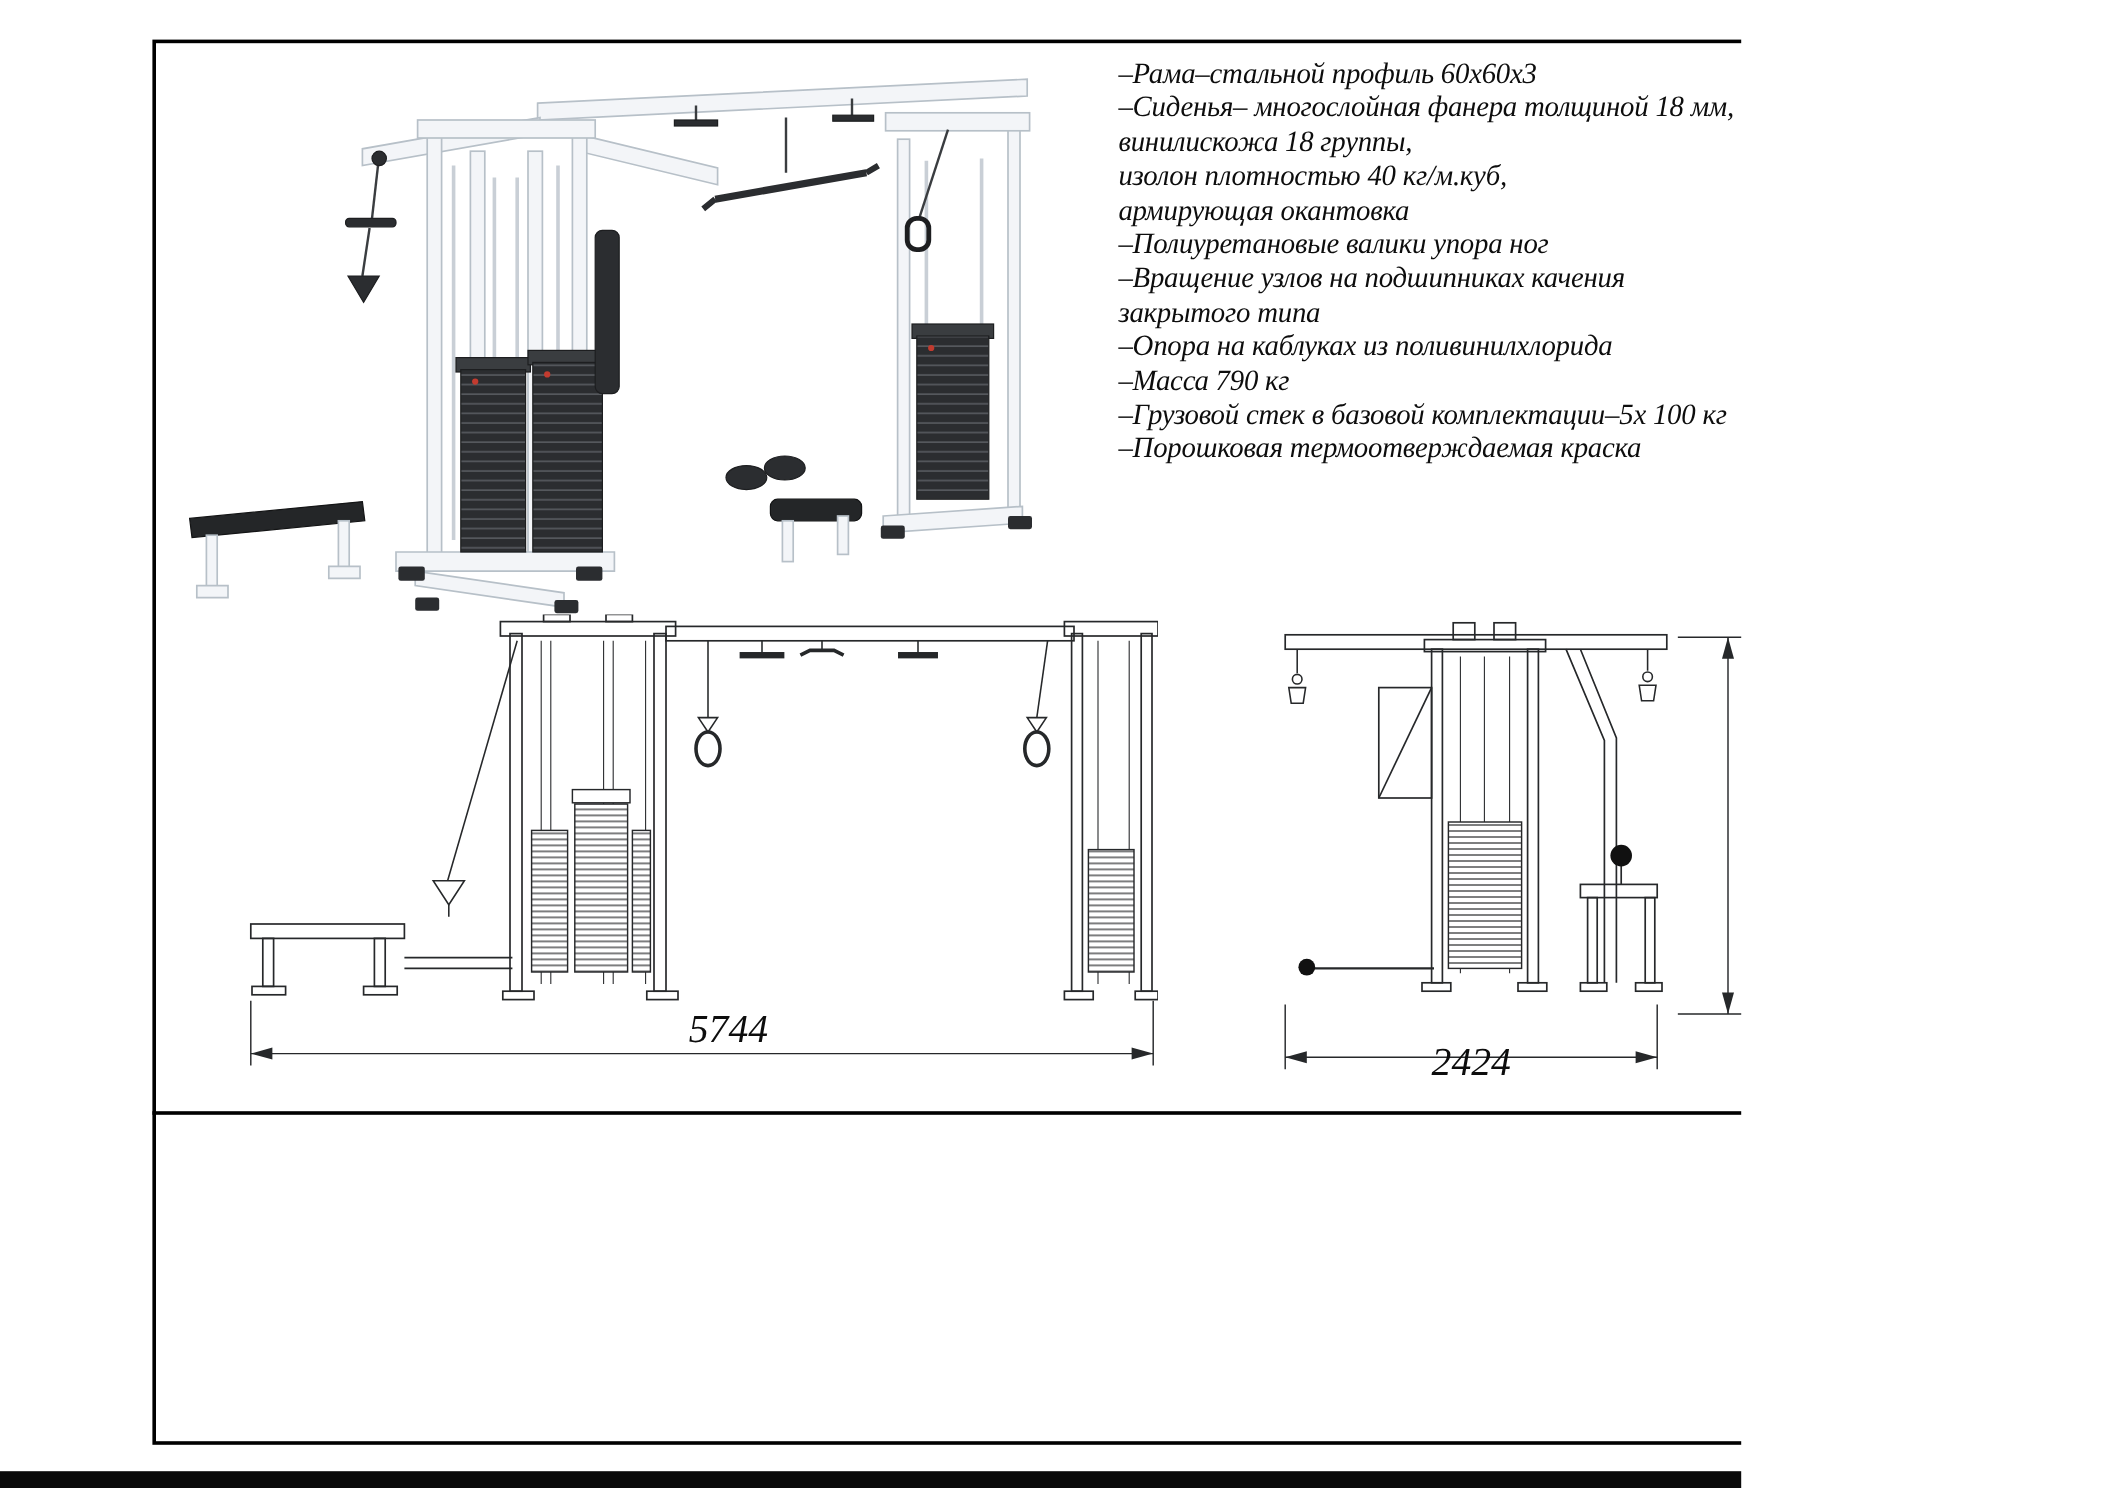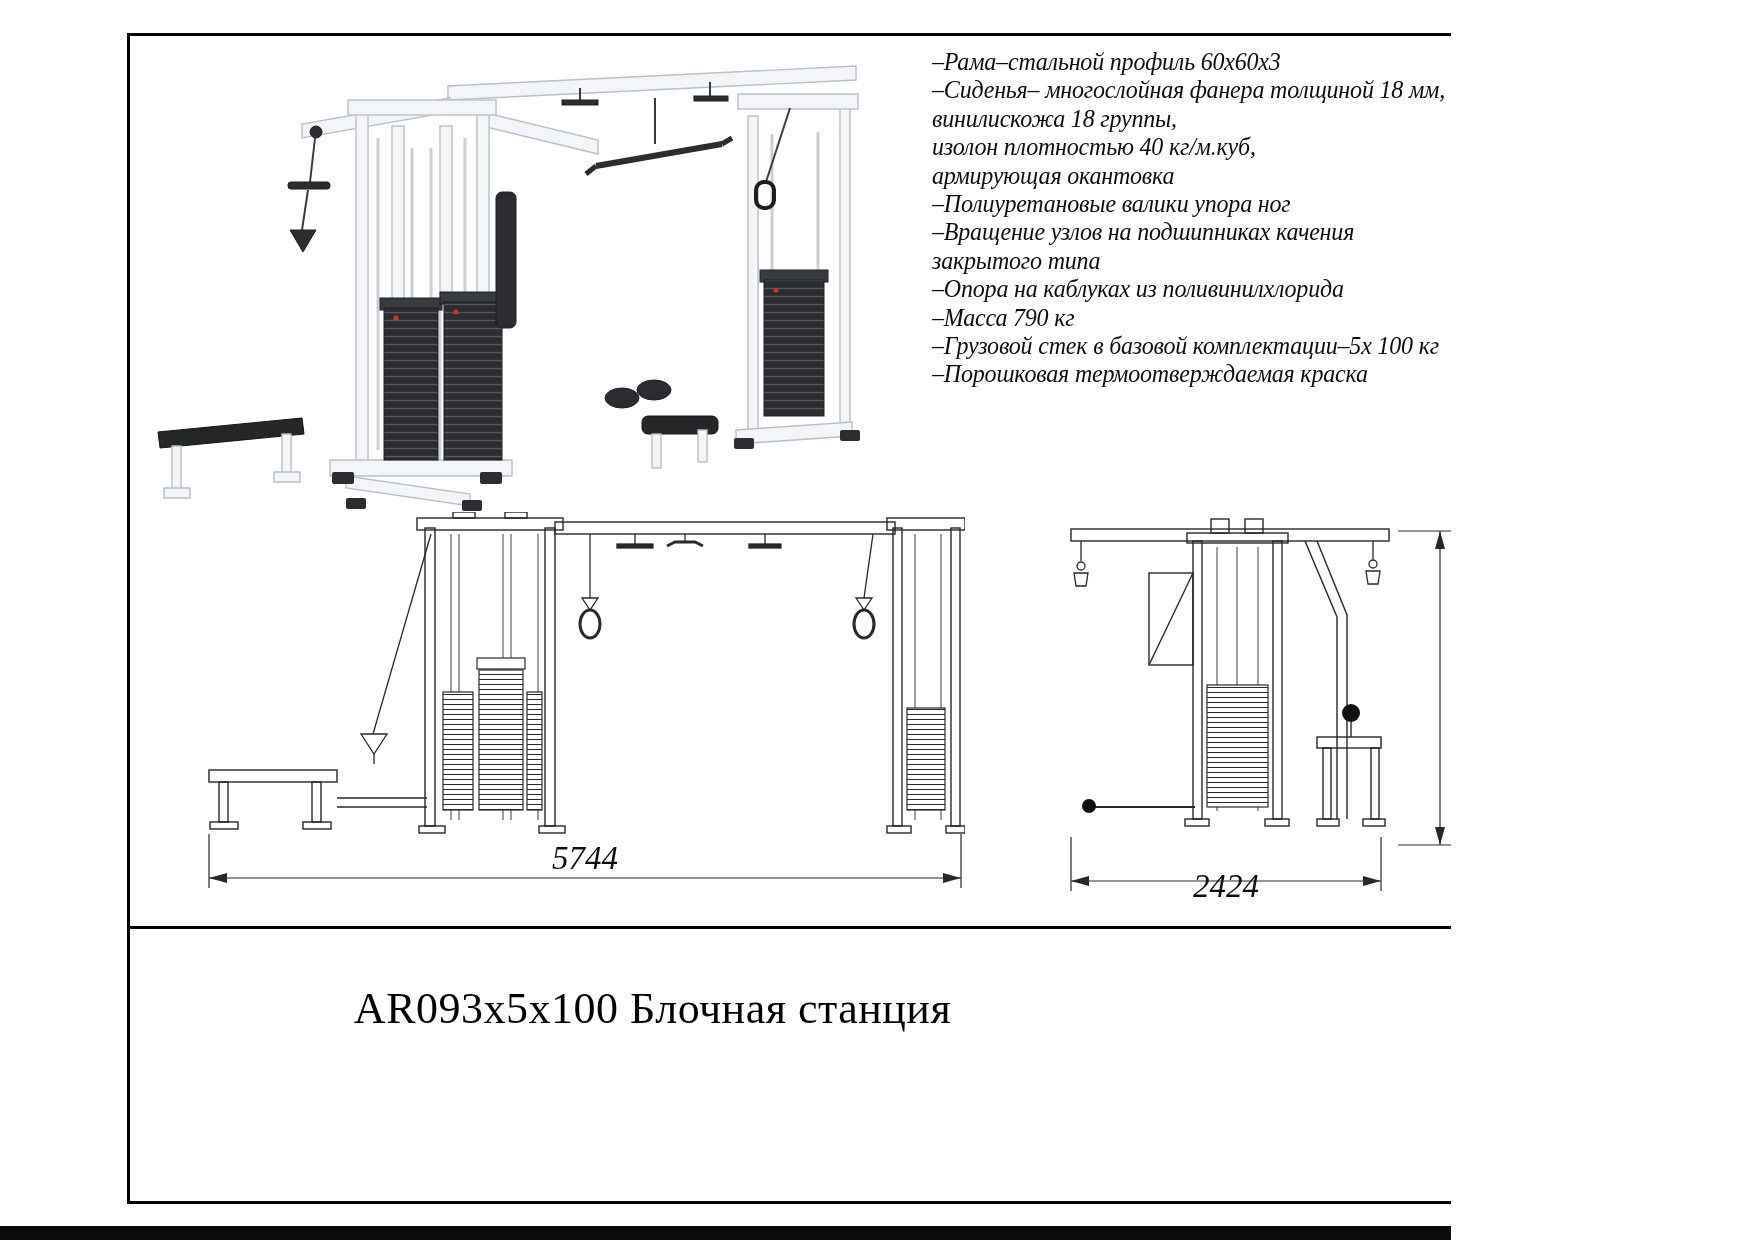--- a/index.html
+++ b/index.html
@@ -291,20 +291,19 @@
       <line x1="0" y1="16" x2="56" y2="16"></line>
       <line x1="0" y1="330" x2="56" y2="330"></line>
       <line x1="42" y1="16" x2="42" y2="330"></line>
     </g>
     <g fill="#26282a">
       <polygon points="42,16 37,34 47,34"></polygon>
       <polygon points="42,330 37,312 47,312"></polygon>
     </g>
   </svg>
 
-  <div class="abs dim-label" style="left:510px;top:840px;width:150px">5744</div>
+  <div class="abs dim-label" style="left:532px;top:840px;width:150px">5744</div>
   <div class="abs dim-label" style="left:1151px;top:868px;width:150px">2424</div>
   <div class="abs dim-label dim-label-rotated" style="left:1405px;top:627px;width:150px;height:36px">2383</div>
 
-  <div class="abs sheet-title">AR093x5x100 Блочная станция</div>
 
   <div class="abs bottom-band"></div>
 </div>
 
 </body></html>

